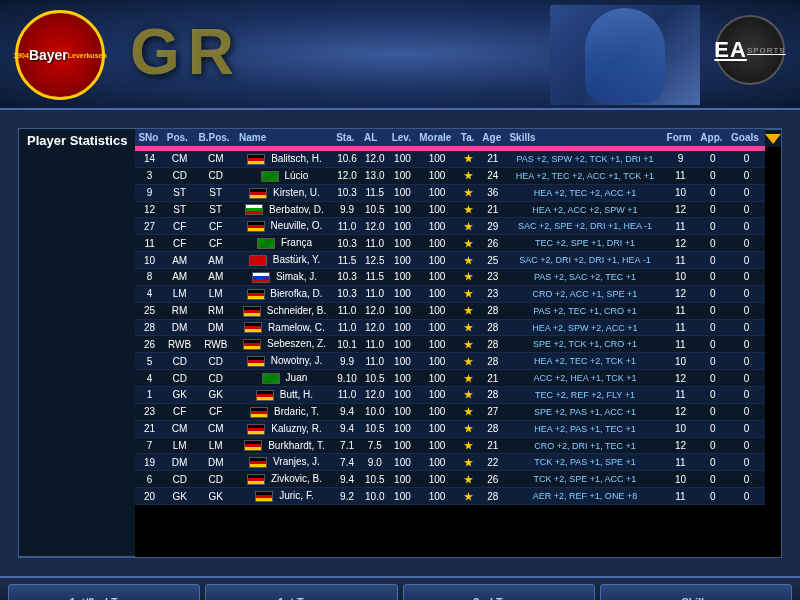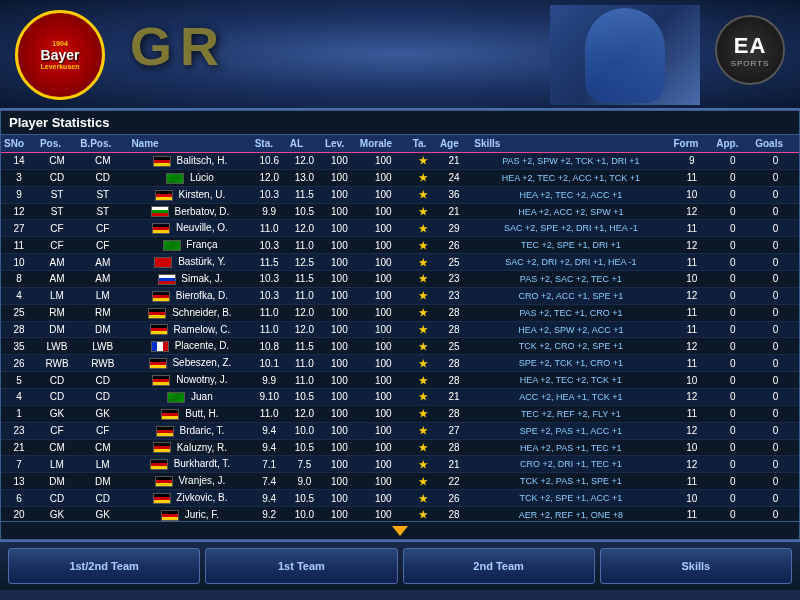--- a/index.html
+++ b/index.html
@@ -30,60 +30,60 @@
     .bayer-logo {
       position: absolute;
       top: 10px;
       left: 15px;
       width: 90px;
       height: 90px;
       border-radius: 50%;
       background: radial-gradient(circle, #cc0000 0%, #990000 50%, #660000 100%);
       border: 3px solid #ffcc00;
       display: flex;
-      flex-direction: column;
       align-items: center;
       justify-content: center;
       font-size: 8px;
       font-weight: bold;
       color: #fff;
     }
     .bayer-text {
       font-size: 14px;
       font-weight: bold;
       color: #fff;
       text-shadow: 1px 1px 2px #000;
     }
     .bayer-sub {
       font-size: 7px;
       color: #ffcc00;
     }
     .header-title {
       position: absolute;
       top: 15px;
       left: 130px;
-      font-size: 54px;
+      font-size: 64px;
       font-weight: bold;
       color: rgba(200, 180, 50, 0.6);
       letter-spacing: 8px;
       text-shadow: 2px 2px 8px rgba(0,0,0,0.8);
     }
     .ea-logo {
       position: absolute;
       top: 15px;
       right: 15px;
       width: 70px;
       height: 70px;
       border-radius: 50%;
       background: radial-gradient(circle, #333 0%, #111 100%);
       border: 2px solid #555;
       display: flex;
-      flex-direction: column;
+      flex-direction: row;
       align-items: center;
       justify-content: center;
+      text-decoration: underline;
     }
     .ea-text {
       font-size: 22px;
       font-weight: bold;
       color: #fff;
       letter-spacing: 1px;
     }
     .ea-sports-text {
       font-size: 8px;
       color: #aaa;
@@ -108,24 +108,24 @@
       height: 95px;
       background: linear-gradient(180deg, #4a7acc 0%, #2a5aaa 50%, #1a4090 100%);
       border-radius: 40px 40px 20px 20px;
       opacity: 0.7;
     }
 
     
     .main-content {
       background: #000000;
       border: 1px solid #3a5a8a;
-      margin: 0;
+      margin: 18px;
       height: 430px;
       display: flex;
-      flex-direction: column;
+      flex-direction: row;
     }
 
     .section-title {
       padding: 4px 8px;
       font-size: 13px;
       font-weight: bold;
       color: #fff;
       background: #0a1828;
       border-bottom: 1px solid #3a5a8a;
     }
@@ -153,21 +153,21 @@
       border-collapse: collapse;
     }
     thead tr {
       background: #1a3060;
       color: #aaccff;
       font-size: 10px;
     }
     thead th {
       padding: 3px 3px;
       text-align: left;
-      border-bottom: 1px solid #ec4899;
+      border-bottom: 5px solid #ec4899;
       white-space: nowrap;
     }
     tbody tr {
       border-bottom: 1px solid #1a2a4a;
       text-align: center;
     }
     tbody tr:nth-child(odd) {
       background: #0d1f3a;
     }
     tbody tr:nth-child(even) {
@@ -493,39 +493,20 @@
       <td>100</td>
       <td>100</td>
       <td class="ta-col">★</td>
       <td>28</td>
       <td class="skills-cell">HEA +2, SPW +2, ACC +1</td>
       <td class="form-val">11</td>
       <td>0</td>
       <td>0</td>
     </tr>
           <tr>
-      <td>35</td>
-      <td>LWB</td>
-      <td>LWB</td>
-      <td>
-        <span style="display:inline-block; width:18px; height:11px; background: linear-gradient(90deg, #0033cc 33%, #fff 33%, #fff 66%, #cc0000 66%); border:1px solid #555; margin-right:3px; vertical-align:middle;"></span>
-        Placente, D.
-      </td>
-      <td>10.8</td>
-      <td>11.5</td>
-      <td>100</td>
-      <td>100</td>
-      <td class="ta-col">★</td>
-      <td>25</td>
-      <td class="skills-cell">TCK +2, CRO +2, SPE +1</td>
-      <td class="form-val">12</td>
-      <td>0</td>
-      <td>0</td>
-    </tr>
-          <tr>
       <td>26</td>
       <td>RWB</td>
       <td>RWB</td>
       <td>
         <span style="display:inline-block; width:18px; height:11px; background: linear-gradient(180deg, #000 33%, #cc0000 33%, #cc0000 66%, #ffcc00 66%); border:1px solid #555; margin-right:3px; vertical-align:middle;"></span>
         Sebeszen, Z.
       </td>
       <td>10.1</td>
       <td>11.0</td>
       <td>100</td>
@@ -645,21 +626,21 @@
       <td>100</td>
       <td>100</td>
       <td class="ta-col">★</td>
       <td>21</td>
       <td class="skills-cell">CRO +2, DRI +1, TEC +1</td>
       <td class="form-val">12</td>
       <td>0</td>
       <td>0</td>
     </tr>
           <tr>
-      <td>13</td>
+      <td>19</td>
       <td>DM</td>
       <td>DM</td>
       <td>
         <span style="display:inline-block; width:18px; height:11px; background: linear-gradient(180deg, #000 33%, #cc0000 33%, #cc0000 66%, #ffcc00 66%); border:1px solid #555; margin-right:3px; vertical-align:middle;"></span>
         Vranjes, J.
       </td>
       <td>7.4</td>
       <td>9.0</td>
       <td>100</td>
       <td>100</td>

